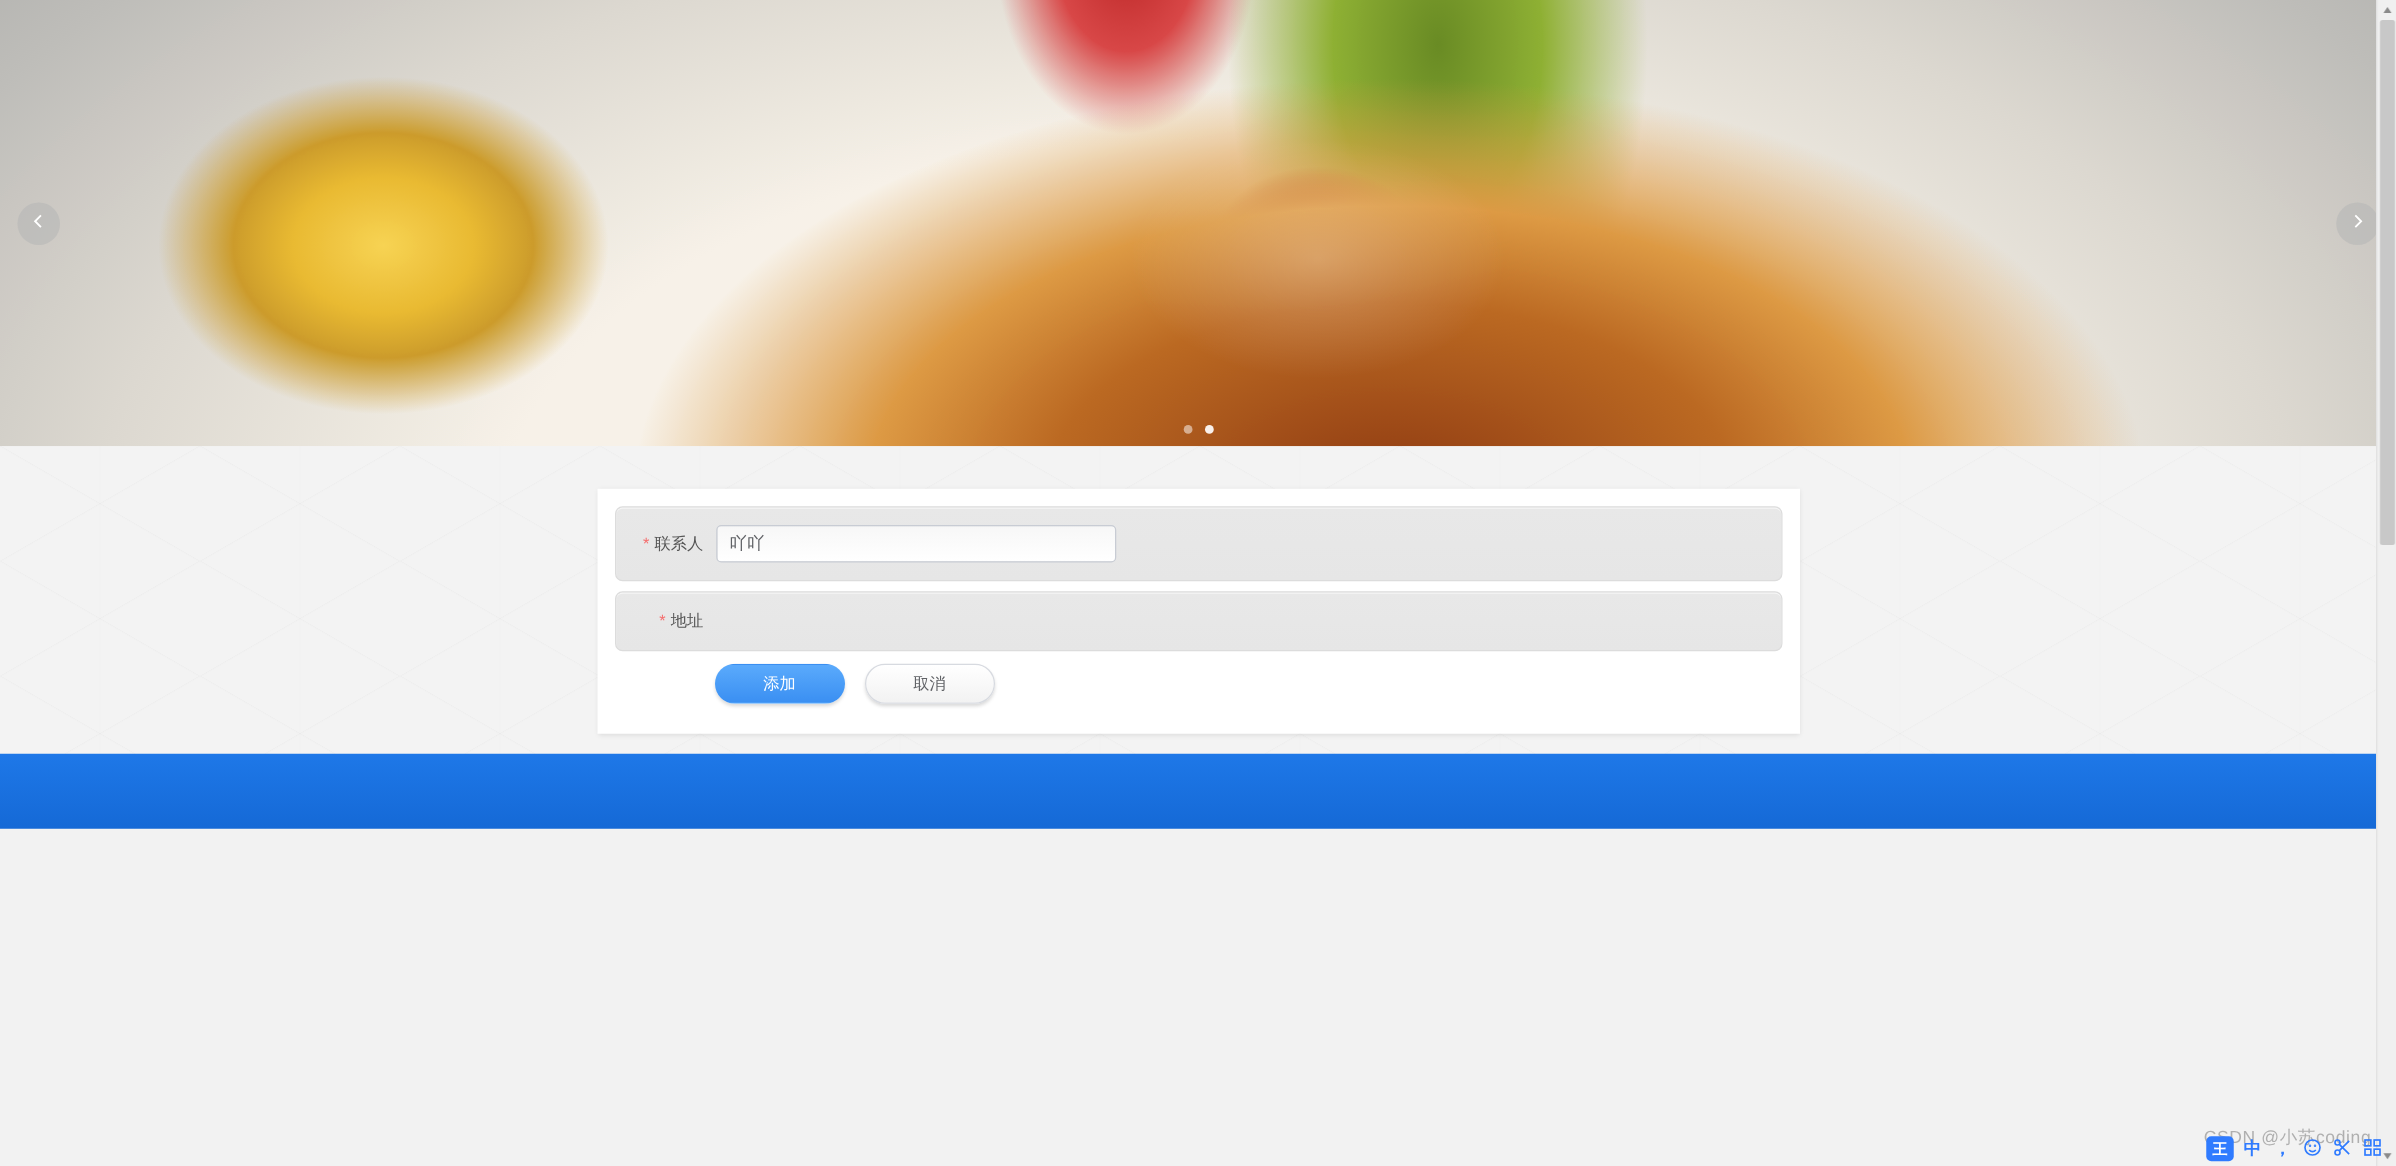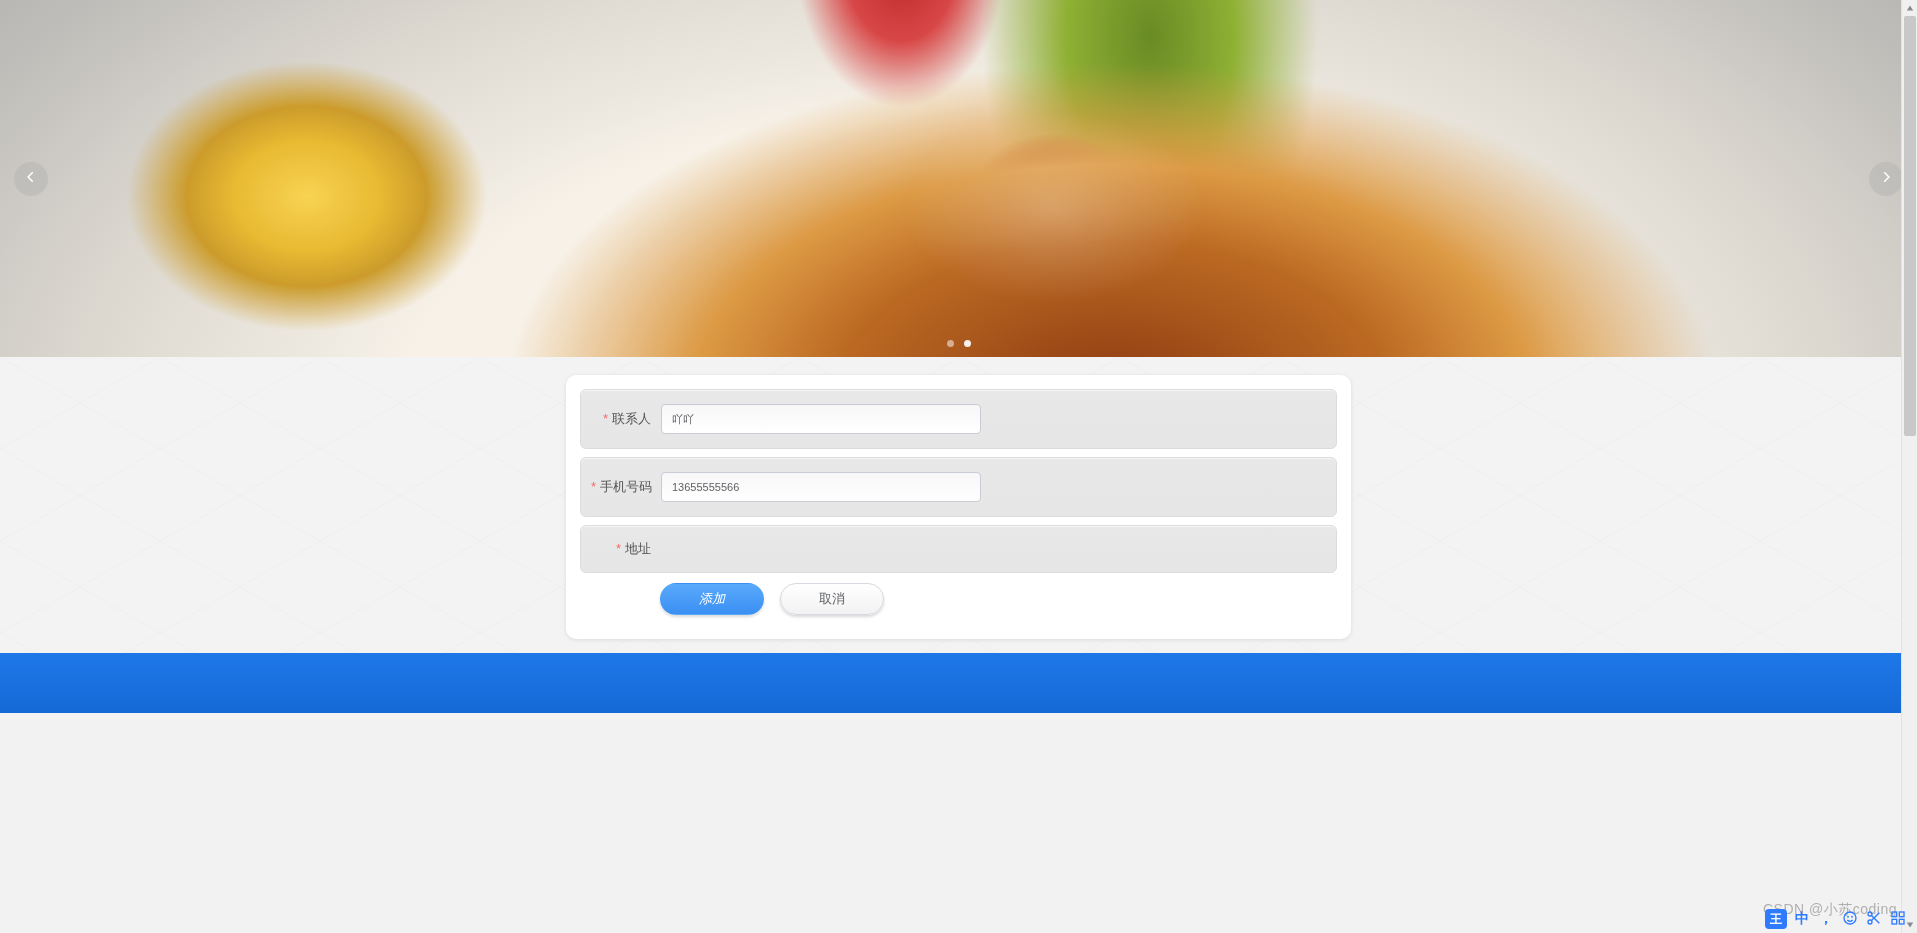--- a/index.html
+++ b/index.html
@@ -51,24 +51,24 @@
     background-color: #f3f3f3;
     background-image:
       linear-gradient(30deg, rgba(0,0,0,0) 49.7%, rgba(0,0,0,0.03) 50%, rgba(0,0,0,0) 50.3%),
       linear-gradient(-30deg, rgba(0,0,0,0) 49.7%, rgba(0,0,0,0.03) 50%, rgba(0,0,0,0) 50.3%),
       linear-gradient(90deg, rgba(0,0,0,0) 49.7%, rgba(0,0,0,0.03) 50%, rgba(0,0,0,0) 50.3%);
     background-size: 160px 92px, 160px 92px, 160px 92px;
     padding: 18px 0 0 0;
   }
 
   .card {
-    width: 785px;
-    margin: 0 auto;
+    width: 962px;
+    margin: 16px auto;
     background: #fff;
-    border-radius: 10px;
+    border-radius: 0;
     box-shadow: 0 1px 4px rgba(0,0,0,0.1);
     padding: 14px 14px 24px 14px;
   }
 
   .row {
     background: linear-gradient(#e8e8e8,#e6e6e6);
     border: 1px solid #dcdcdc;
     border-radius: 6px;
     padding: 14px 16px 14px 10px;
     display: flex;
@@ -87,21 +87,21 @@
   }
   .req { color: #f56c6c; margin-right: 4px; }
 
   .input {
     width: 320px;
     height: 30px;
     border: 1px solid #c8ccd4;
     border-radius: 4px;
     background: linear-gradient(#f7f7f7,#ffffff);
     padding: 0 10px;
-    font-size: 11px;
+    font-size: 14px;
     color: #606266;
     outline: none;
   }
   .input::placeholder { color: #b7bcc6; }
 
   .radio-group { display: flex; align-items: center; gap: 24px; padding-left: 4px; }
   .radio { display: flex; align-items: center; gap: 6px; cursor: pointer; }
   .radio-dot {
     width: 14px; height: 14px; border-radius: 50%;
     border: 1px solid #c0c4cc; background: #fff;
@@ -119,21 +119,20 @@
     min-width: 104px; height: 32px;
     border-radius: 16px;
     display: flex; align-items: center; justify-content: center;
     font-size: 13px; cursor: pointer;
     border: 1px solid transparent;
     box-shadow: 0 2px 3px rgba(0,0,0,0.15);
   }
   .btn-primary {
     background: linear-gradient(#5aaafc,#3a8ff2);
     color: #fff;
-    font-style: italic;
   }
   .btn-default {
     background: linear-gradient(#ffffff,#f2f2f2);
     border-color: #d7dae0;
     color: #606266;
   }
 
   .footer-bar {
     margin-top: 14px;
     height: 60px;
@@ -209,26 +208,20 @@
 <div class="page">
   <div class="card">
 
     <div class="row">
       <div class="label">
         <span class="req">*</span><span>联系人</span>
       </div>
       <input class="input" value="吖吖" style="">
     </div>
 
-    <div class="row">
-      <div class="label">
-        <span class="req">*</span><span>手机号码</span>
-      </div>
-      <input class="input" value="13655555566" style="">
-    </div>
 
 
     <div class="row">
       <div class="label">
         <span class="req">*</span><span>地址</span>
       </div>
     </div>
 
     <div class="actions">
       <div class="btn btn-primary">

